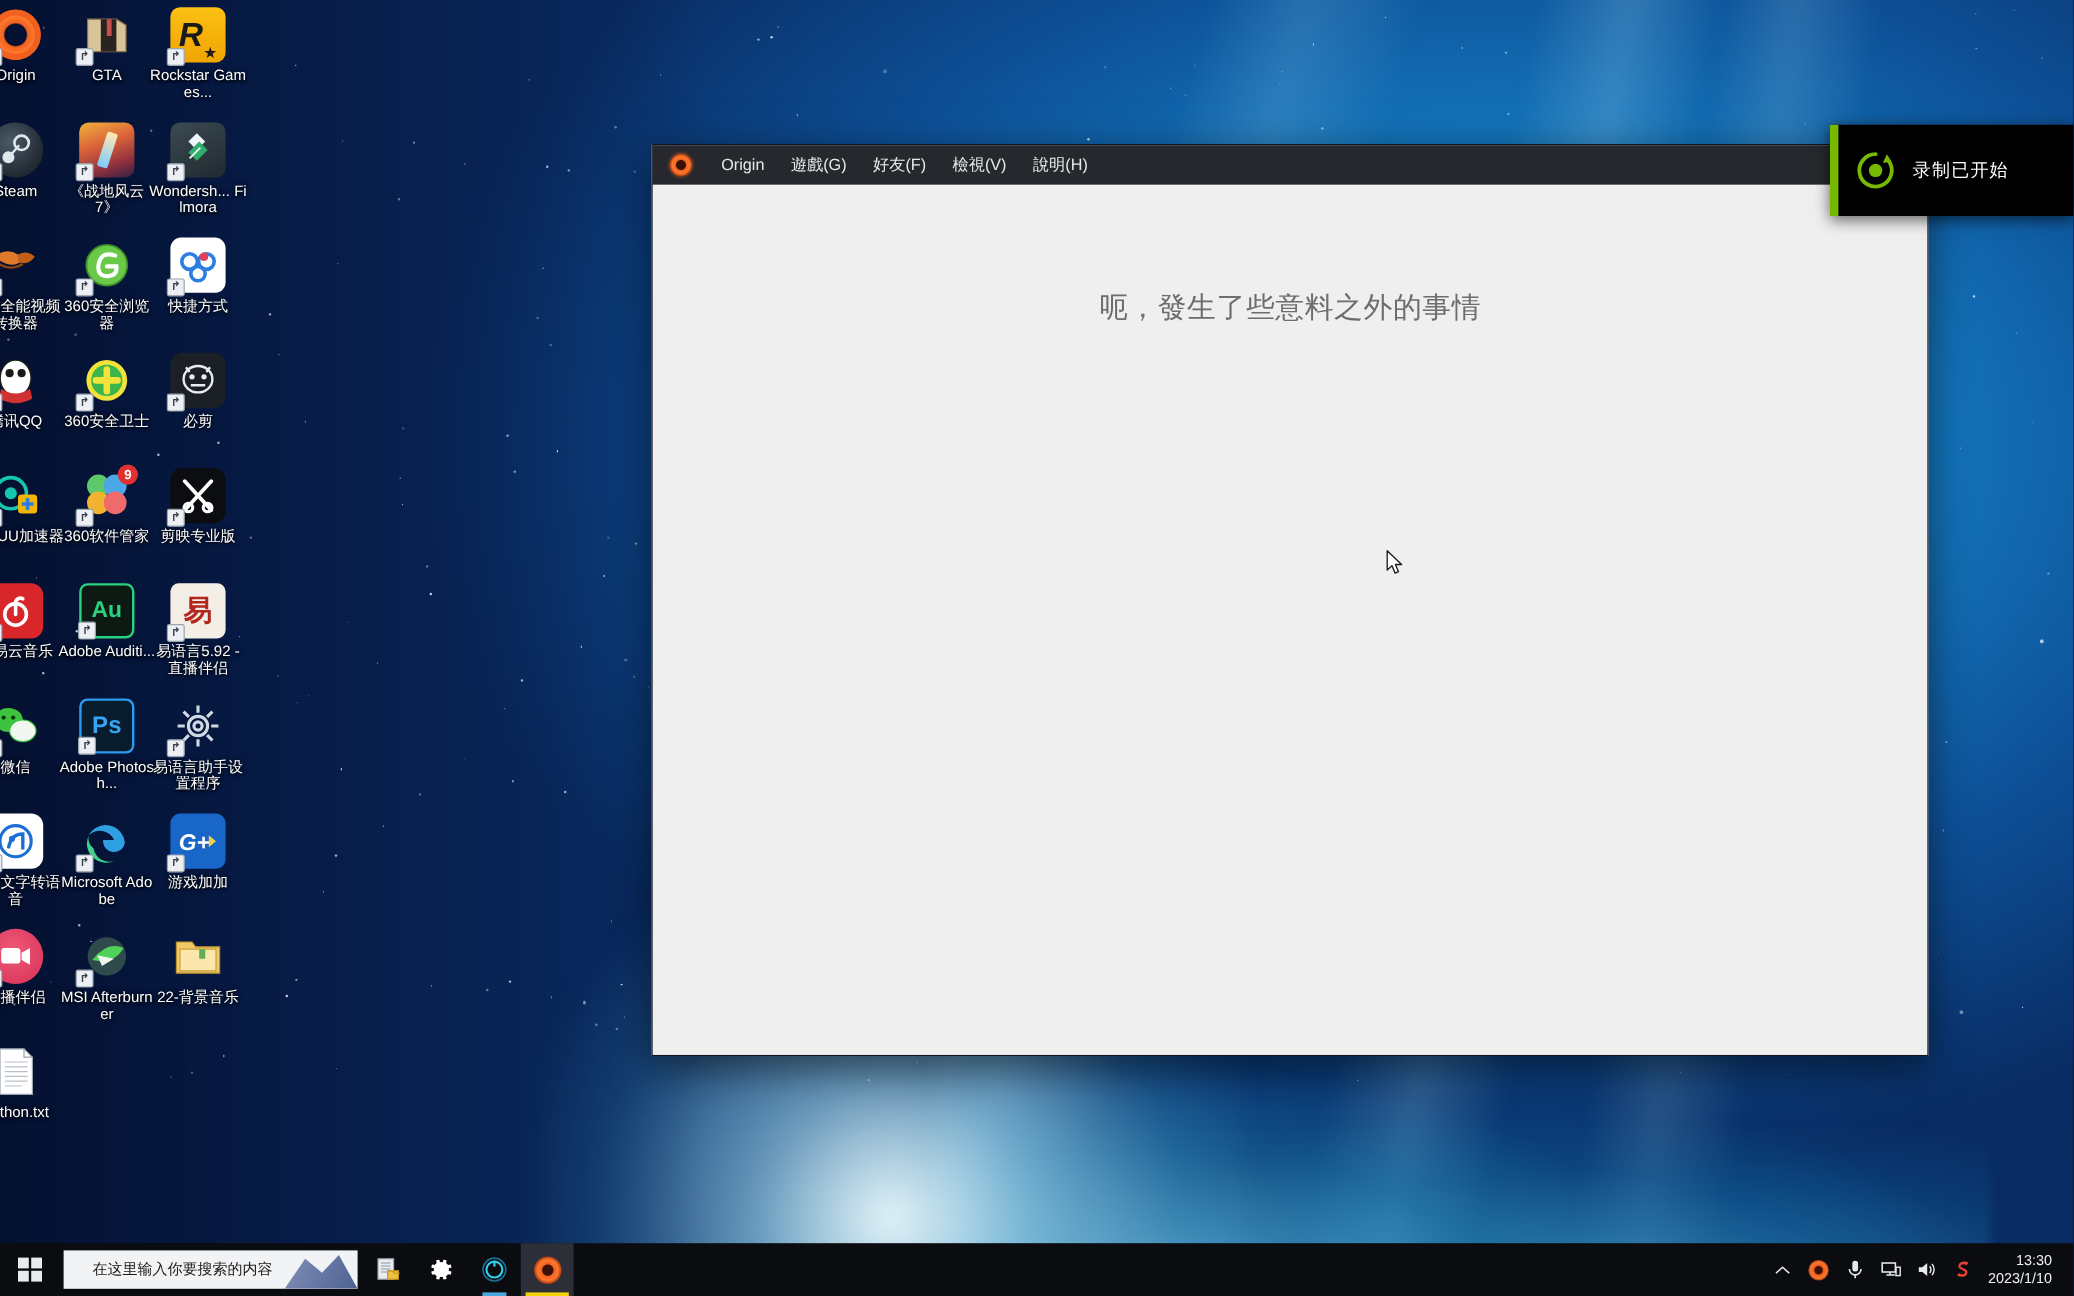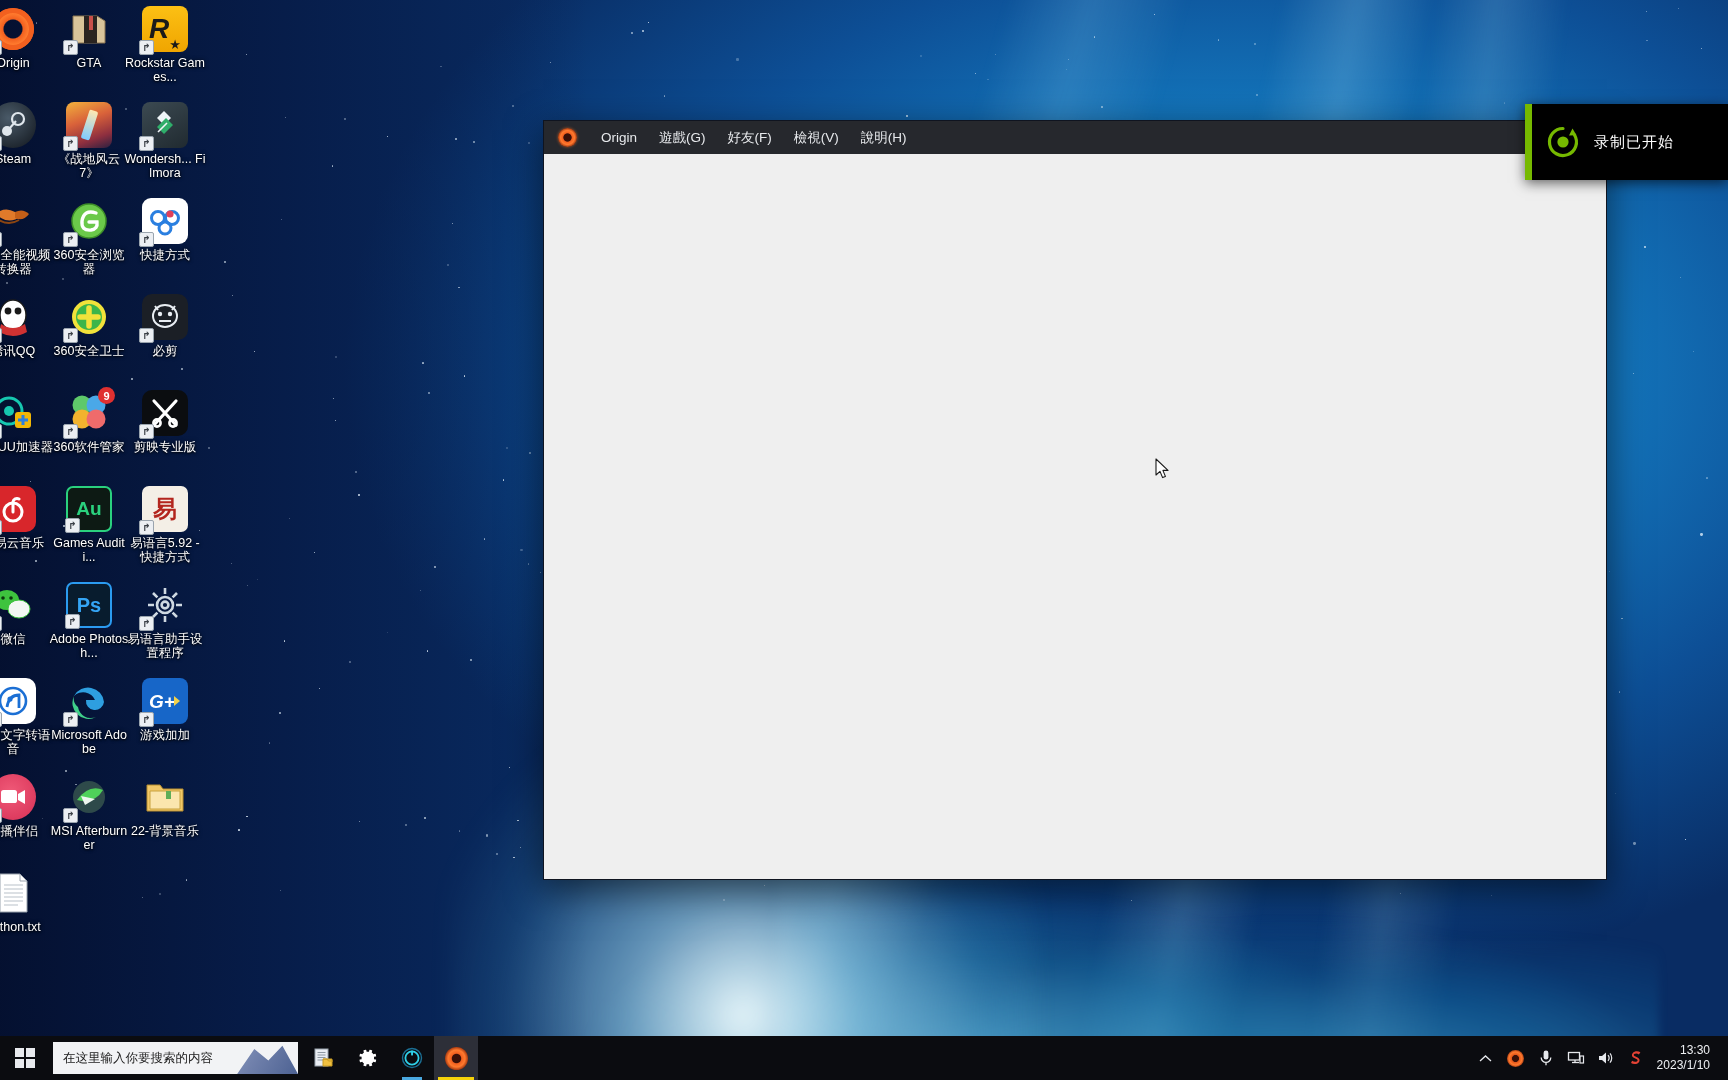--- a/index.html
+++ b/index.html
@@ -135,21 +135,21 @@
     cursor:default;
   }
   .win-logo { display:grid; grid-template-columns:9px 9px; grid-template-rows:9px 9px; gap:2px; }
   .win-logo i { background:#e8eaee; display:block; }
   #search-box {
     width:245px; height:32px; margin-left:3px; background:#f2f3f5;
     display:flex; align-items:center; position:relative; overflow:hidden;
     cursor:text;
   }
   #search-box .sb-text {
-    font-size:12.5px; color:#1b1b1b; padding-left:10px; white-space:nowrap; z-index:2;
+    font-size:12.5px; color:#1b1b1b; padding-left:24px; white-space:nowrap; z-index:2;
   }
   #search-box .sb-art {
     position:absolute; right:0; top:0; width:78px; height:100%;
     background:linear-gradient(120deg,#8f9fc4 0%,#6a7ba8 45%,#445a8d 100%);
     clip-path:polygon(22% 100%, 44% 22%, 62% 58%, 80% 12%, 100% 100%);
     opacity:.95;
   }
   #task-apps { display:flex; align-items:center; height:44px; margin-left:4px; }
   .task-app {
     width:44px; height:44px; display:flex; align-items:center; justify-content:center;
@@ -617,25 +617,25 @@
         <svg width="30" height="30" viewBox="0 0 30 30">
           <circle cx="15" cy="18" r="9" fill="none" stroke="#ffffff" stroke-width="3"></circle>
           <path d="M15 18 V8 a4 4 0 0 1 6-3" fill="none" stroke="#ffffff" stroke-width="3" stroke-linecap="round"></path>
         </svg>
         <span class="shortcut">↱</span>
       </span>
       <div class="dlabel">网易云音乐</div>
     </div>
     <div class="dicon" style="left: 48px; top: 486px;">
       <span class="glyph" style="background: rgb(13, 26, 20); border: 2px solid rgb(42, 209, 126); border-radius: 7px; color: rgb(42, 209, 126); font-size: 19px;">Au<span class="shortcut">↱</span></span>
-      <div class="dlabel">Games Auditi...</div>
+      <div class="dlabel">Adobe Auditi...</div>
     </div>
     <div class="dicon" style="left: 124px; top: 486px;">
       <span class="glyph" style="background: rgb(244, 239, 230); border-radius: 7px; color: rgb(179, 38, 30); font-size: 24px;">易<span class="shortcut">↱</span></span>
-      <div class="dlabel">易语言5.92 - 快捷方式</div>
+      <div class="dlabel">易语言5.92 - 直播伴侣</div>
     </div>
     <div class="dicon" style="left: -28px; top: 582px;">
       <span class="glyph" style="background: transparent;">
         <svg width="42" height="38" viewBox="0 0 42 38">
           <ellipse cx="15" cy="14" rx="12" ry="10" fill="#3ec33e"></ellipse>
           <ellipse cx="27" cy="23" rx="11" ry="9" fill="#f2f7f2" stroke="#3ec33e"></ellipse>
           <circle cx="11" cy="12" r="1.8" fill="#0d3a0d"></circle>
           <circle cx="19" cy="12" r="1.8" fill="#0d3a0d"></circle>
         </svg>
         <span class="shortcut">↱</span>
@@ -752,20 +752,21 @@
         <div class="menu-item">說明(H)</div>
       </div>
     <div class="win-ctrl">
       <div class="win-btn">
           <span class="dash"></span>
         </div>
     </div>
   </div>
 
   <div id="origin-content">
+    <div id="error-title">呃，發生了些意料之外的事情</div>
   </div>
 
 </div>
 
 <div id="nv-toast">
   <div class="accent"></div>
   <div class="nv-icon">
     <svg width="38" height="38" viewBox="0 0 38 38">
       <path d="M19 5.5 A13.5 13.5 0 1 0 30.5 12" fill="none" stroke="#76b900" stroke-width="3.2" stroke-linecap="round"></path>
       <path d="M28.5 5.5 L32.5 12.2 L25 12.6 Z" fill="#76b900"></path>

